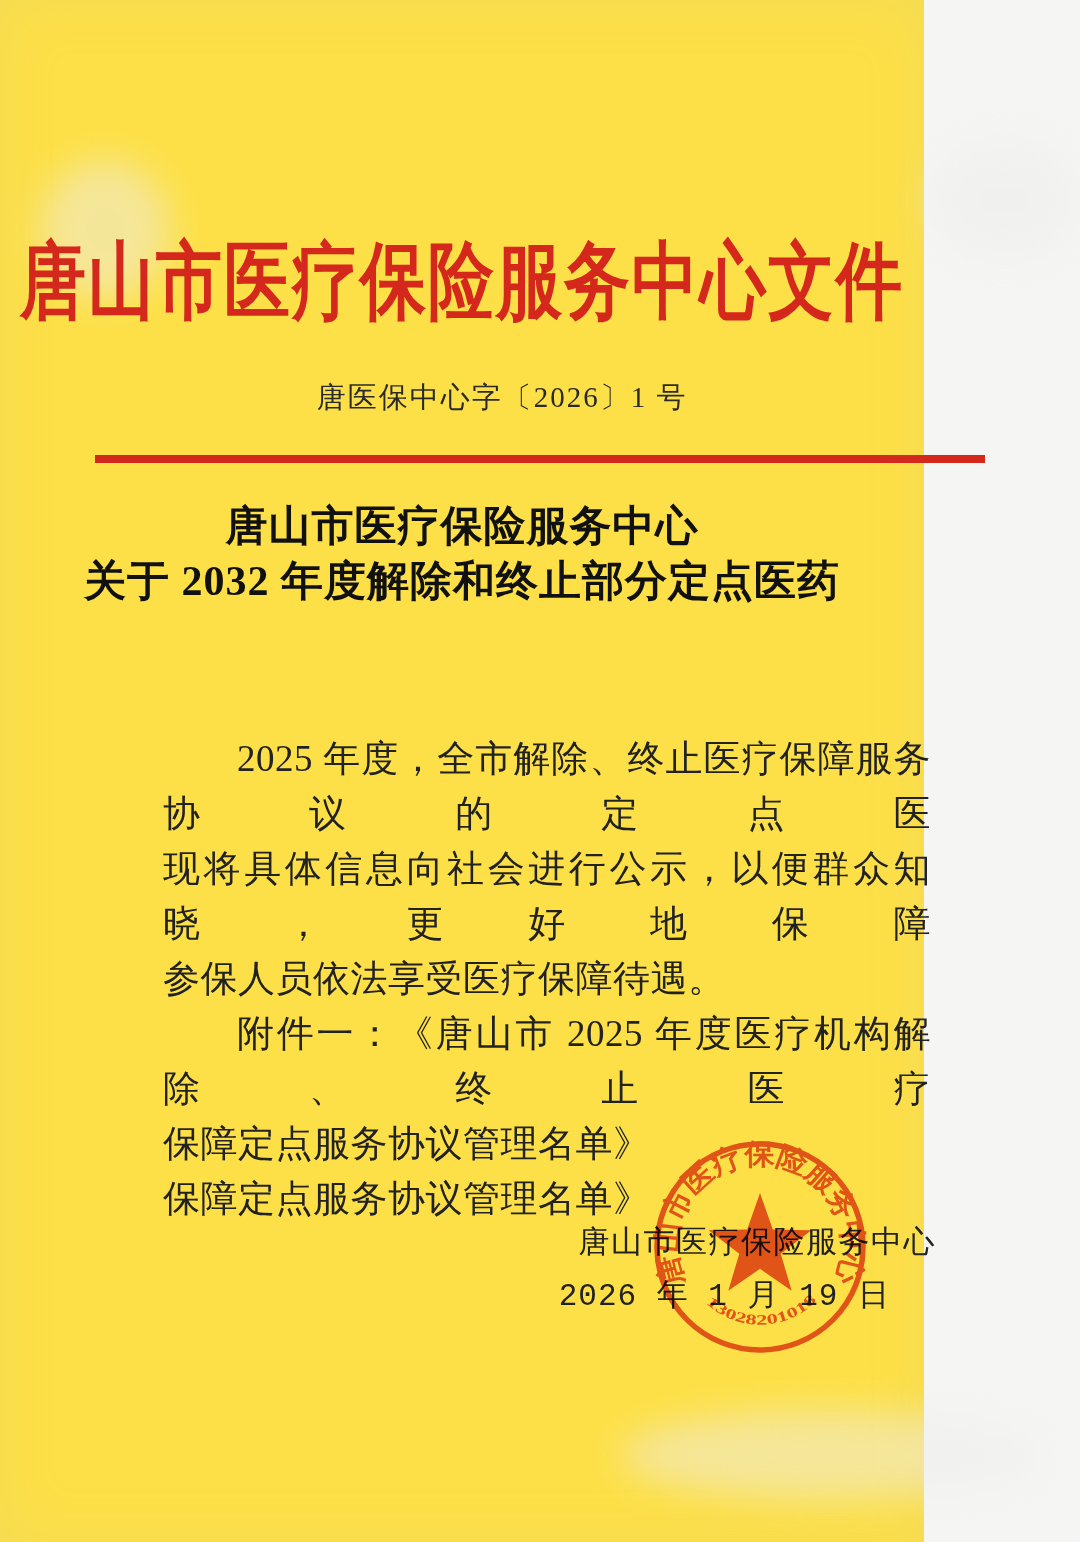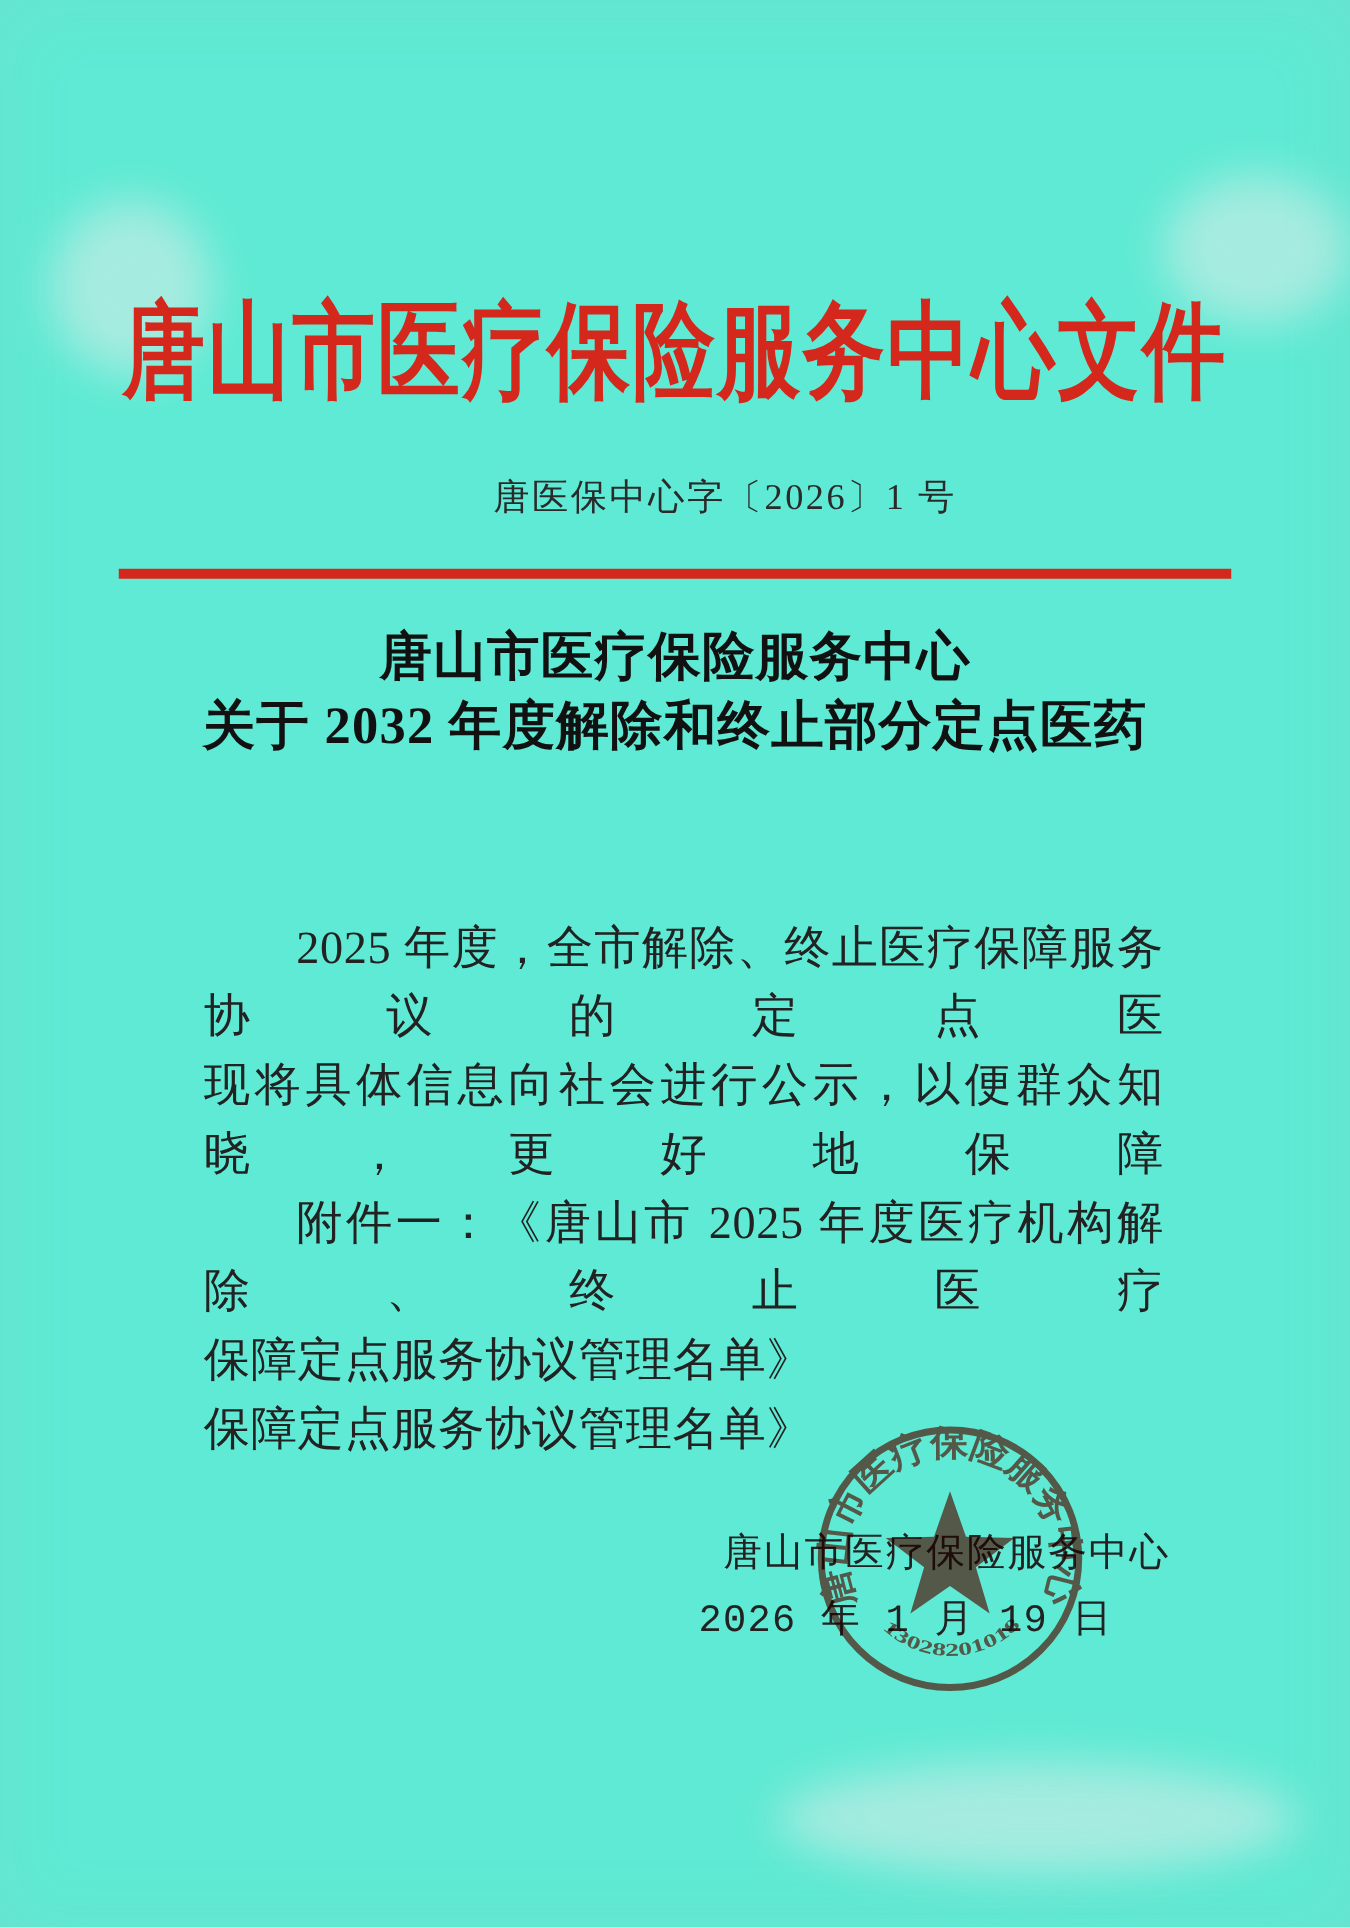--- a/index.html
+++ b/index.html
@@ -5,22 +5,22 @@
   html, body { margin: 0; padding: 0; }
   body {
     width: 1080px; height: 1542px;
     background: #f5f5f4;
     font-family: "Liberation Serif", "DejaVu Serif", serif;
     position: relative;
     overflow: hidden;
   }
   .page {
     position: absolute; left: 0; top: 0;
-    width: 1080px; height: 1542px;
-    background: #5eead4;
+    width: 924px; height: 1542px;
+    background: #fde047;
     box-shadow: inset 0 0 60px rgba(180,180,178,0.12);
   }
   
   .smudge { position: absolute; background: #ededeb; filter: blur(18px); opacity: .5; border-radius: 50%; }
   .smudge.s1 { left: 40px; top: 160px; width: 130px; height: 140px; }
   .smudge.s2 { left: 930px; top: 140px; width: 150px; height: 120px; }
   .smudge.s3 { left: 620px; top: 1410px; width: 420px; height: 90px; }
 
   .header-title {
     position: absolute; top: 224px; left: 0; width: 100%;
@@ -112,20 +112,21 @@
   <div class="red-line"></div>
 
   <div class="doc-title">
     <div>唐山市医疗保险服务中心</div>
     <div>关于 2032 年度解除和终止部分定点医药</div>
   </div>
 
   <div class="body-block">
     <div class="body-line fill indent">2025 年度，全市解除、终止医疗保障服务协议的定点医</div>
     <div class="body-line fill">现将具体信息向社会进行公示，以便群众知晓，更好地保障</div>
+    <div class="body-line">参保人员依法享受医疗保障待遇。</div>
     <div class="body-line fill indent">附件一：《唐山市 2025 年度医疗机构解除、终止医疗</div>
     <div class="body-line">保障定点服务协议管理名单》</div>
     <div class="body-line">保障定点服务协议管理名单》</div>
   </div>
 
   <div class="signature">唐山市医疗保险服务中心</div>
 
   <div class="date-line">2026 年 1 月 19 日</div>
 
   <svg class="seal" viewBox="-112 -112 224 224" xmlns="http://www.w3.org/2000/svg" xmlns:xlink="http://www.w3.org/1999/xlink">

